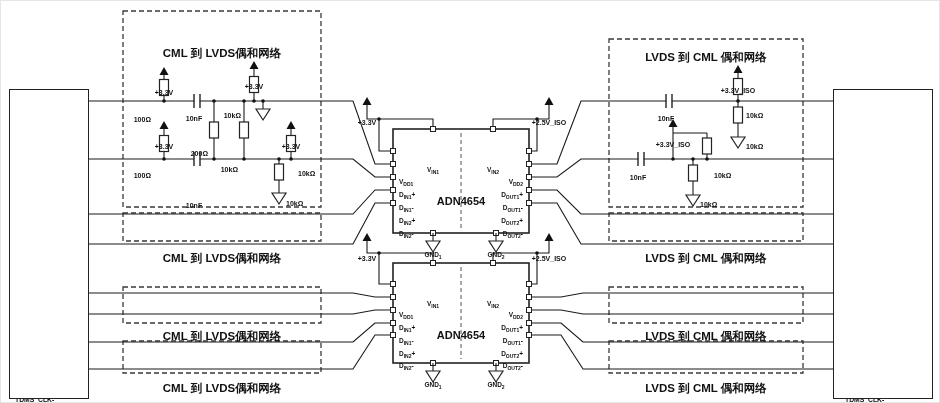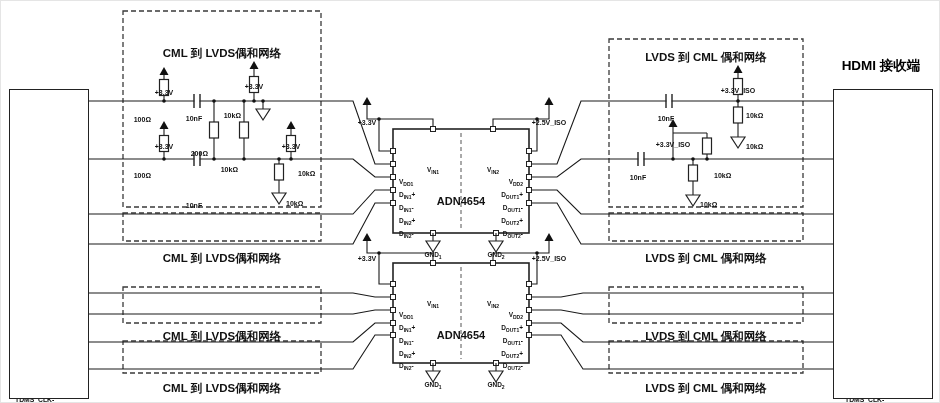--- a/index.html
+++ b/index.html
@@ -253,14 +253,13 @@
       <div class="lbl lbl-pwr" style="left: 548px; top: 225px;">+2.5V_ISO</div>
       <div class="lbl lbl-pwr" style="left: 163px; top: 59px;">+3.3V</div>
       <div class="lbl lbl-pwr" style="left: 253px; top: 53px;">+3.3V</div>
       <div class="lbl lbl-pwr" style="left: 163px; top: 113px;">+3.3V</div>
       <div class="lbl lbl-pwr" style="left: 290px; top: 113px;">+3.3V</div>
       <div class="lbl lbl-pwr" style="left: 737px; top: 57px;">+3.3V_ISO</div>
       <div class="lbl lbl-pwr" style="left: 672px; top: 111px;">+3.3V_ISO</div>
     </div>
   <div class="conn" id="conn-left"></div>
   <div class="conn" id="conn-right"></div>
-  <div class="lbl-title" id="title-right">HDMI 接收端</div>
 </div>
 
 </body></html>

